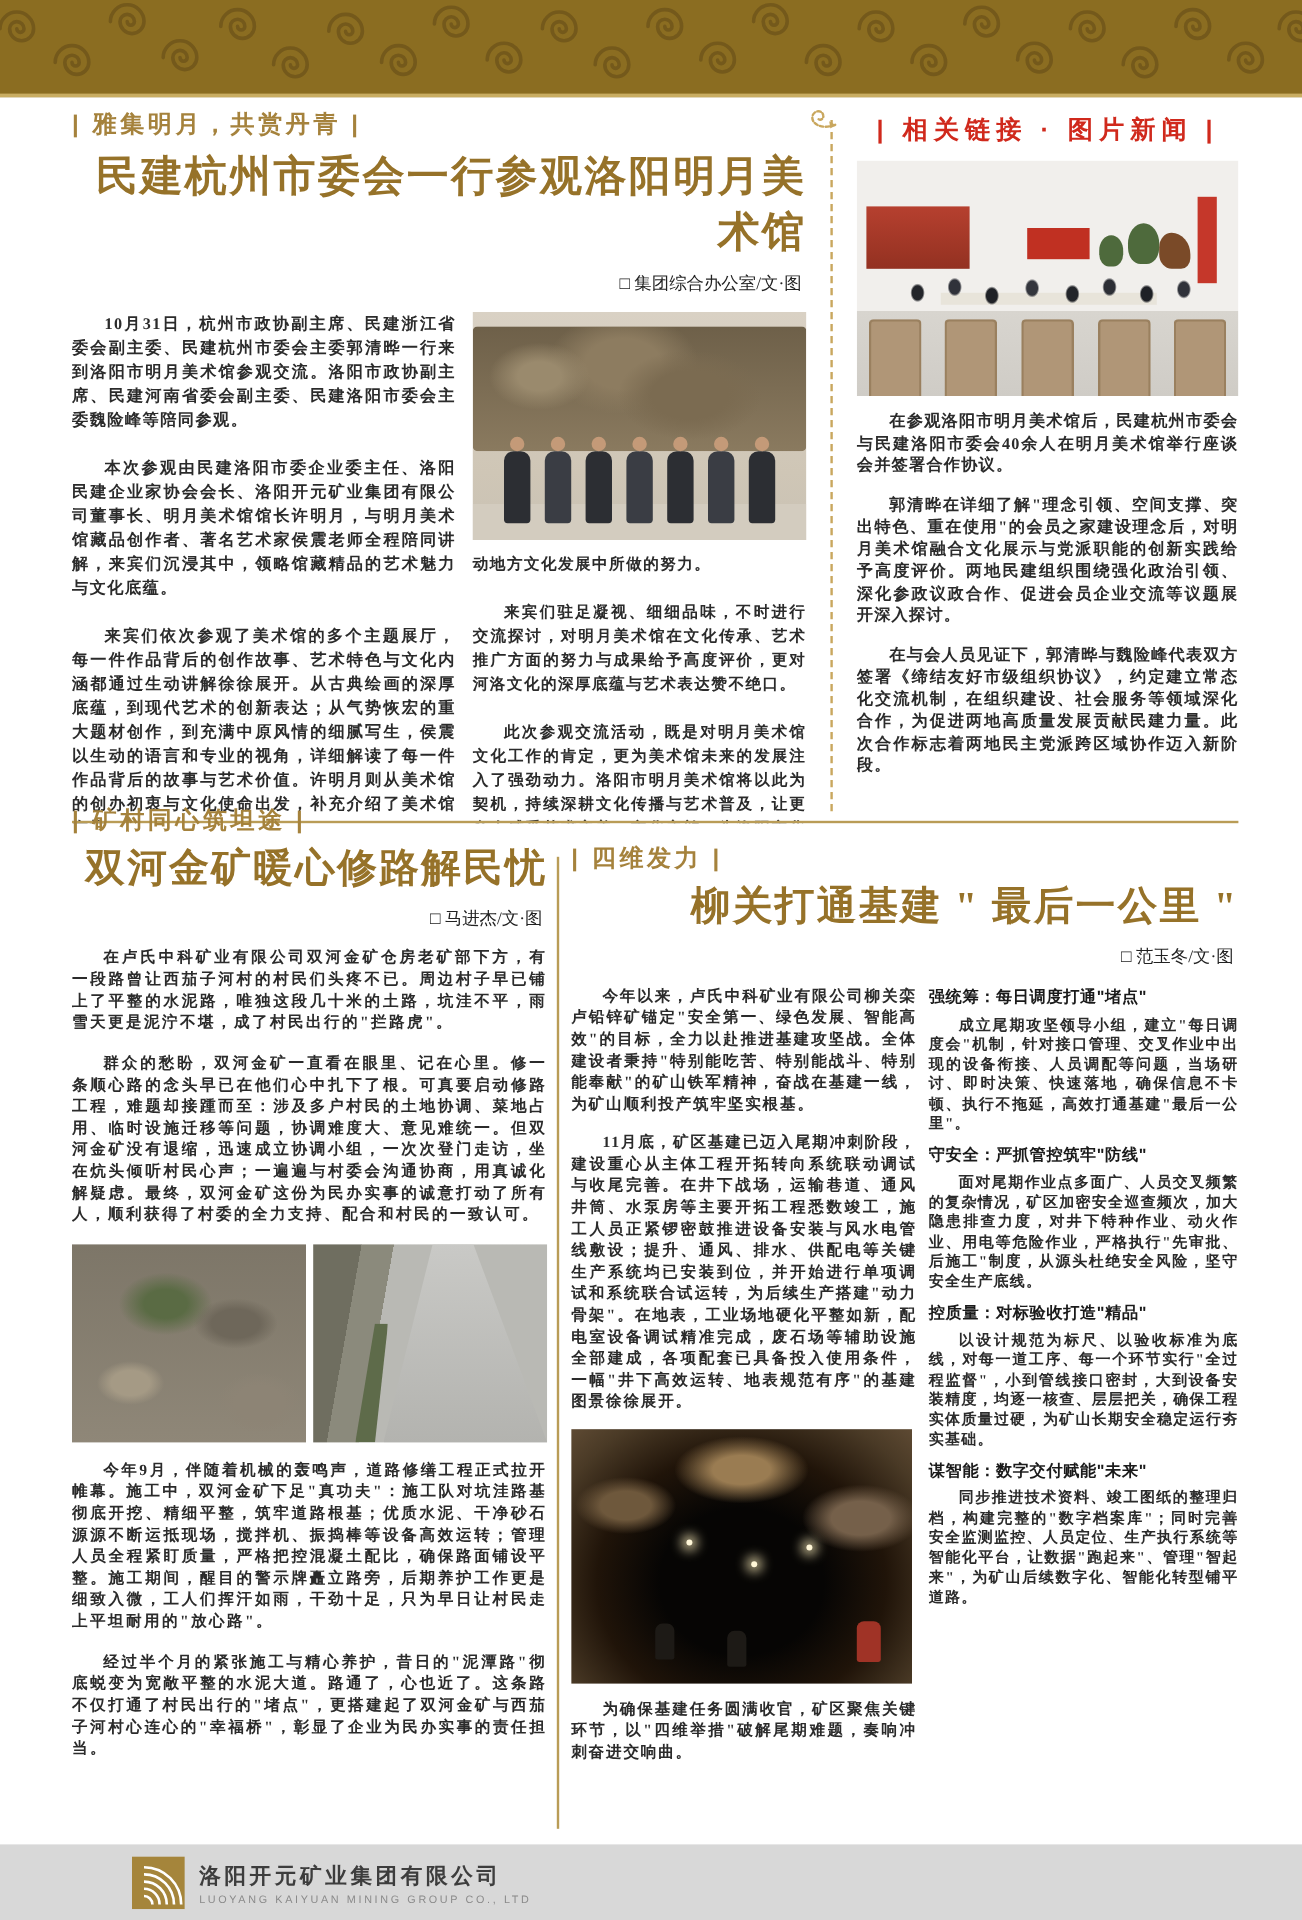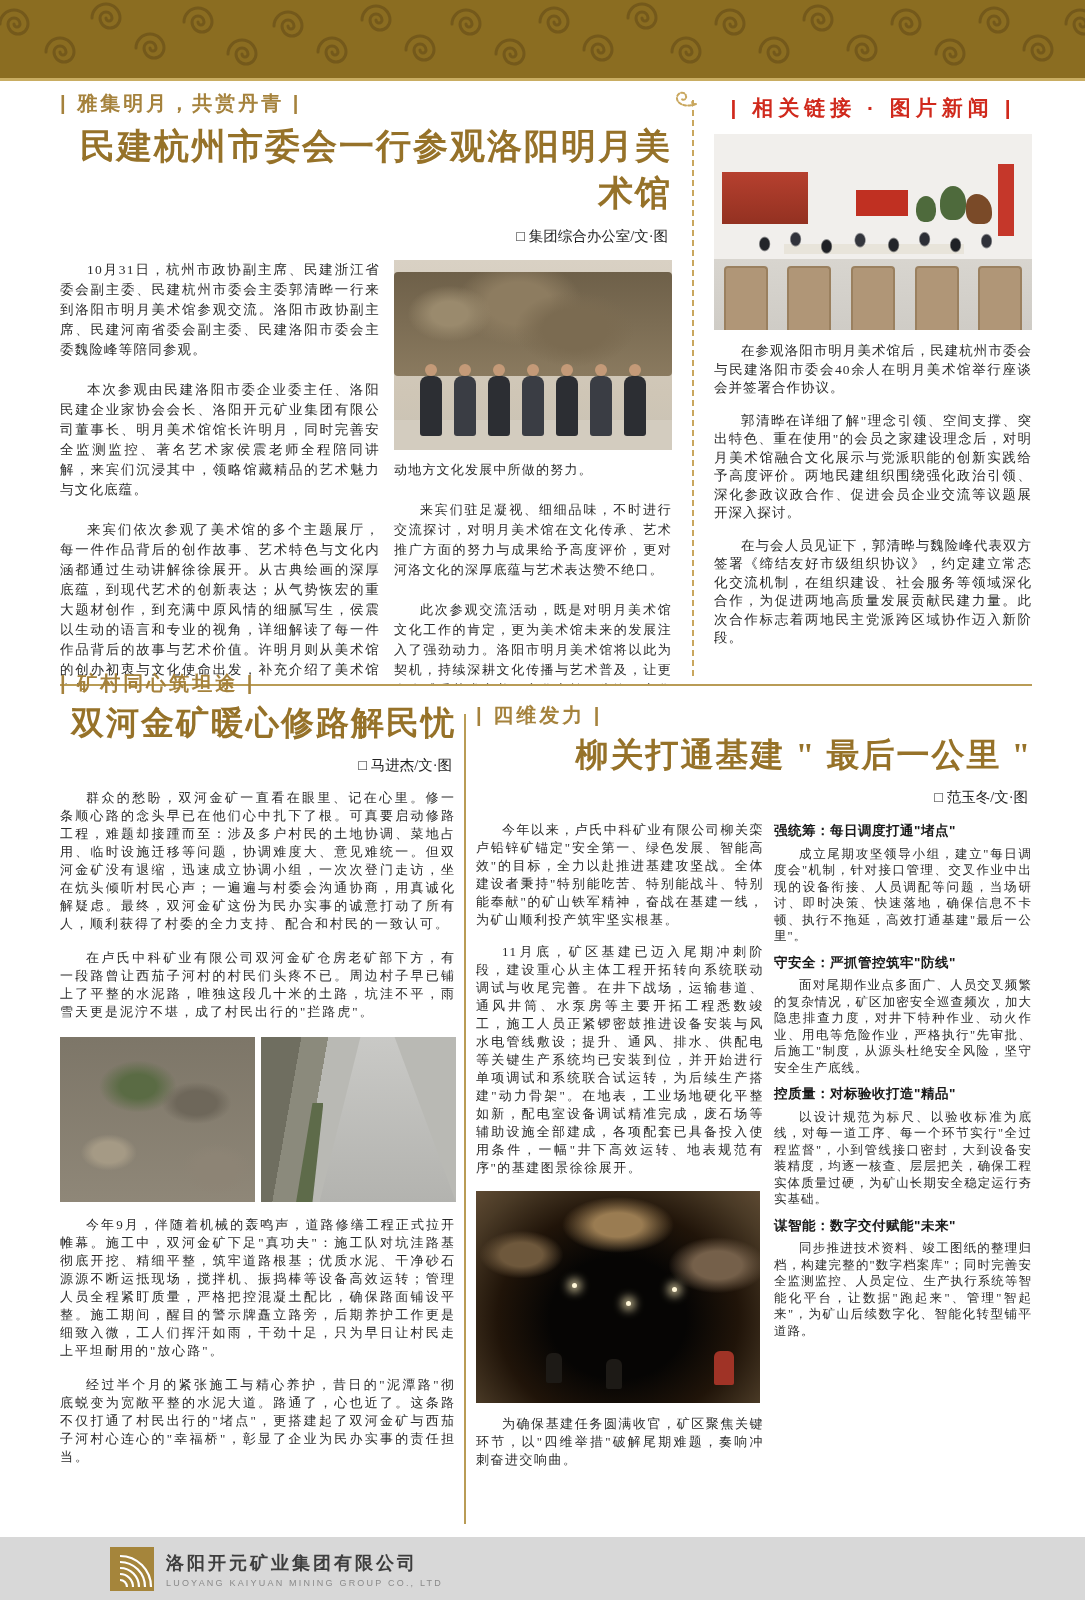--- a/index.html
+++ b/index.html
@@ -3,21 +3,21 @@
 <meta charset="utf-8">
 <style>
   html,body{margin:0;padding:0;background:#ffffff;}
   body{font-family:"Liberation Serif","DejaVu Serif",serif;color:#2b2b2b;}
   .page{position:relative;width:1085px;height:1600px;background:#fff;overflow:hidden;margin:0 auto;}
 
   
   .band{position:absolute;left:0;top:0;width:1085px;height:78px;background:#8b6d21;border-bottom:3px solid #c9ad62;overflow:hidden;}
 
   
-  p.body{margin:0 0 20px 0;text-align:justify;text-indent:2em;}
+  p.body{margin:0 0 20px 0;text-align:justify;text-indent:2em;font-weight:bold;}
   p.noind{text-indent:0;}
   .kicker{font-family:"Liberation Sans","DejaVu Sans",sans-serif;font-weight:bold;color:#a5823c;font-size:20px;letter-spacing:3px;}
   .title{font-weight:bold;text-align:right;color:#967229;letter-spacing:2px;}
   .byline{text-align:right;font-size:14.5px;color:#222;margin:10px 4px 14px 0;}
 
   
   .main-art{position:absolute;left:60px;top:90px;width:612px;height:596px;overflow:hidden;}
   .main-art .title{font-size:35px;margin-top:6px;}
   .cols{display:flex;gap:14px;}
   .col1{width:320px;font-size:13.5px;line-height:20px;letter-spacing:1.2px;}
@@ -152,21 +152,21 @@
     </svg>
   </div>
 
   <div class="main-art">
     <div class="kicker">| 雅集明月，共赏丹青 |</div>
     <div class="title">民建杭州市委会一行参观洛阳明月美术馆</div>
     <div class="byline">□ 集团综合办公室/文·图</div>
     <div class="cols">
       <div class="col1">
         <p class="body">10月31日，杭州市政协副主席、民建浙江省委会副主委、民建杭州市委会主委郭清晔一行来到洛阳市明月美术馆参观交流。洛阳市政协副主席、民建河南省委会副主委、民建洛阳市委会主委魏险峰等陪同参观。</p>
-        <p class="body">本次参观由民建洛阳市委企业委主任、洛阳民建企业家协会会长、洛阳开元矿业集团有限公司董事长、明月美术馆馆长许明月，同时完善安全监测监控、著名艺术家侯震老师全程陪同讲解，来宾们沉浸其中，领略馆藏精品的艺术魅力与文化底蕴。</p>
+        <p class="body">本次参观由民建洛阳市委企业委主任、洛阳民建企业家协会会长、洛阳开元矿业集团有限公司董事长、明月美术馆馆长许明月，与明月美术馆藏品创作者、著名艺术家侯震老师全程陪同讲解，来宾们沉浸其中，领略馆藏精品的艺术魅力与文化底蕴。</p>
         <p class="body">来宾们依次参观了美术馆的多个主题展厅，每一件作品背后的创作故事、艺术特色与文化内涵都通过生动讲解徐徐展开。从古典绘画的深厚底蕴，到现代艺术的创新表达；从气势恢宏的重大题材创作，到充满中原风情的细腻写生，侯震以生动的语言和专业的视角，详细解读了每一件作品背后的故事与艺术价值。许明月则从美术馆的创办初衷与文化使命出发，补充介绍了美术馆在推</p>
       </div>
       <div class="col2">
         <div class="photo ph-gallery">
           <div class="mural"></div>
           <div class="floorband"></div>
           <div class="people-row">
             <div class="person"></div>
             <div class="person alt"></div>
             <div class="person"></div>
@@ -215,22 +215,22 @@
     <p class="body">在与会人员见证下，郭清晔与魏险峰代表双方签署《缔结友好市级组织协议》，约定建立常态化交流机制，在组织建设、社会服务等领域深化合作，为促进两地高质量发展贡献民建力量。此次合作标志着两地民主党派跨区域协作迈入新阶段。</p>
   </div>
 
   <div class="hline"></div>
   <div class="vline"></div>
 
   <div class="bl-art">
     <div class="kicker">| 矿村同心筑坦途 |</div>
     <div class="title">双河金矿暖心修路解民忧</div>
     <div class="byline">□ 马进杰/文·图</div>
+    <p class="body">在卢氏中科矿业有限公司双河金矿仓房老矿部下方，有一段路曾让西茄子河村的村民们头疼不已。周边村子早已铺上了平整的水泥路，唯独这段几十米的土路，坑洼不平，雨雪天更是泥泞不堪，成了村民出行的"拦路虎"。</p>
     <p class="body">群众的愁盼，双河金矿一直看在眼里、记在心里。修一条顺心路的念头早已在他们心中扎下了根。可真要启动修路工程，难题却接踵而至：涉及多户村民的土地协调、菜地占用、临时设施迁移等问题，协调难度大、意见难统一。但双河金矿没有退缩，迅速成立协调小组，一次次登门走访，坐在炕头倾听村民心声；一遍遍与村委会沟通协商，用真诚化解疑虑。最终，双河金矿这份为民办实事的诚意打动了所有人，顺利获得了村委的全力支持、配合和村民的一致认可。</p>
-    <p class="body">在卢氏中科矿业有限公司双河金矿仓房老矿部下方，有一段路曾让西茄子河村的村民们头疼不已。周边村子早已铺上了平整的水泥路，唯独这段几十米的土路，坑洼不平，雨雪天更是泥泞不堪，成了村民出行的"拦路虎"。</p>
     <div class="roadrow">
       <div class="photo ph-dirt"></div>
       <div class="photo ph-newroad">
         <div class="roadsurf"></div>
         <div class="roadedge"></div>
       </div>
     </div>
     <p class="body">今年9月，伴随着机械的轰鸣声，道路修缮工程正式拉开帷幕。施工中，双河金矿下足"真功夫"：施工队对坑洼路基彻底开挖、精细平整，筑牢道路根基；优质水泥、干净砂石源源不断运抵现场，搅拌机、振捣棒等设备高效运转；管理人员全程紧盯质量，严格把控混凝土配比，确保路面铺设平整。施工期间，醒目的警示牌矗立路旁，后期养护工作更是细致入微，工人们挥汗如雨，干劲十足，只为早日让村民走上平坦耐用的"放心路"。</p>
     <p class="body">经过半个月的紧张施工与精心养护，昔日的"泥潭路"彻底蜕变为宽敞平整的水泥大道。路通了，心也近了。这条路不仅打通了村民出行的"堵点"，更搭建起了双河金矿与西茄子河村心连心的"幸福桥"，彰显了企业为民办实事的责任担当。</p>
   </div>

